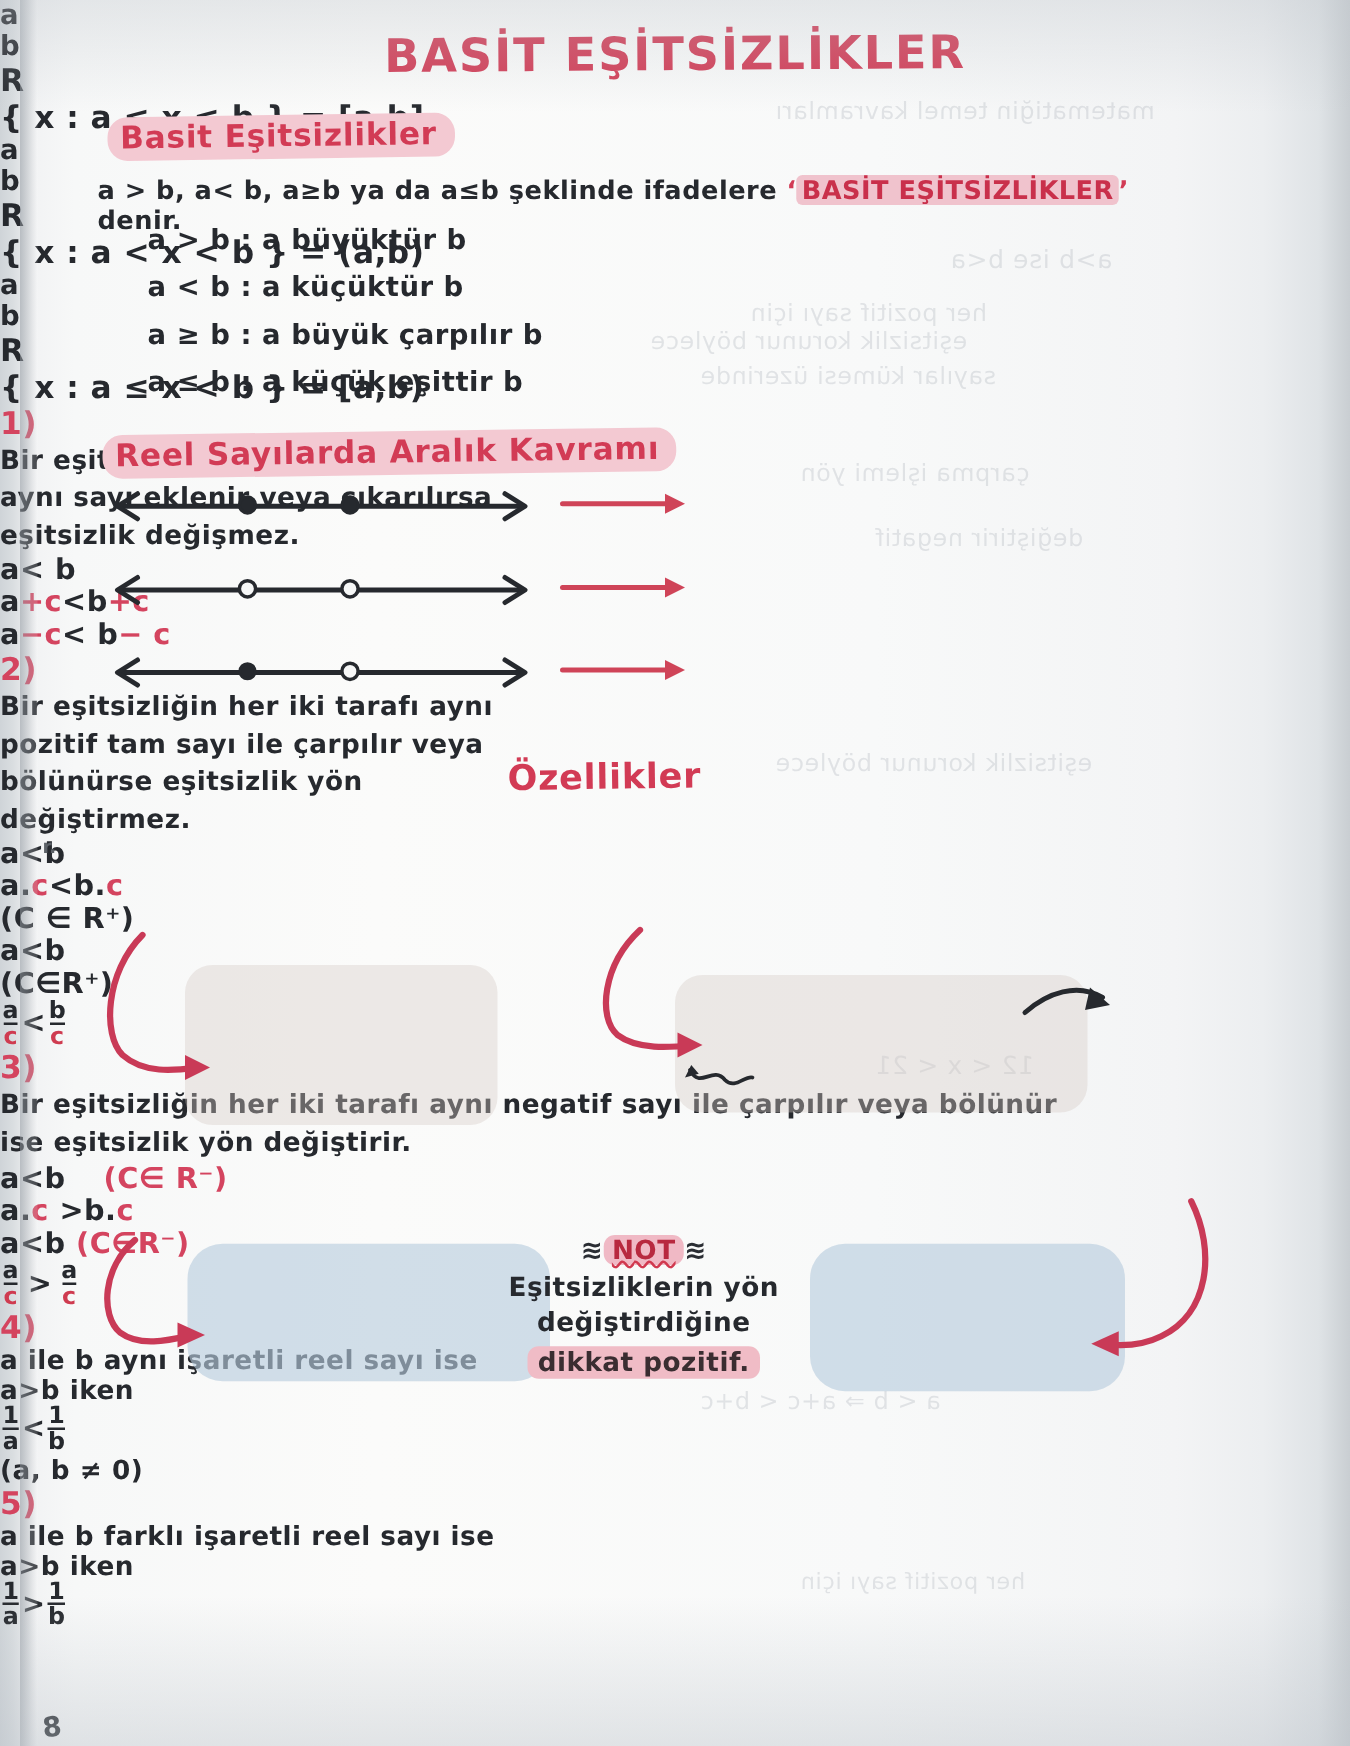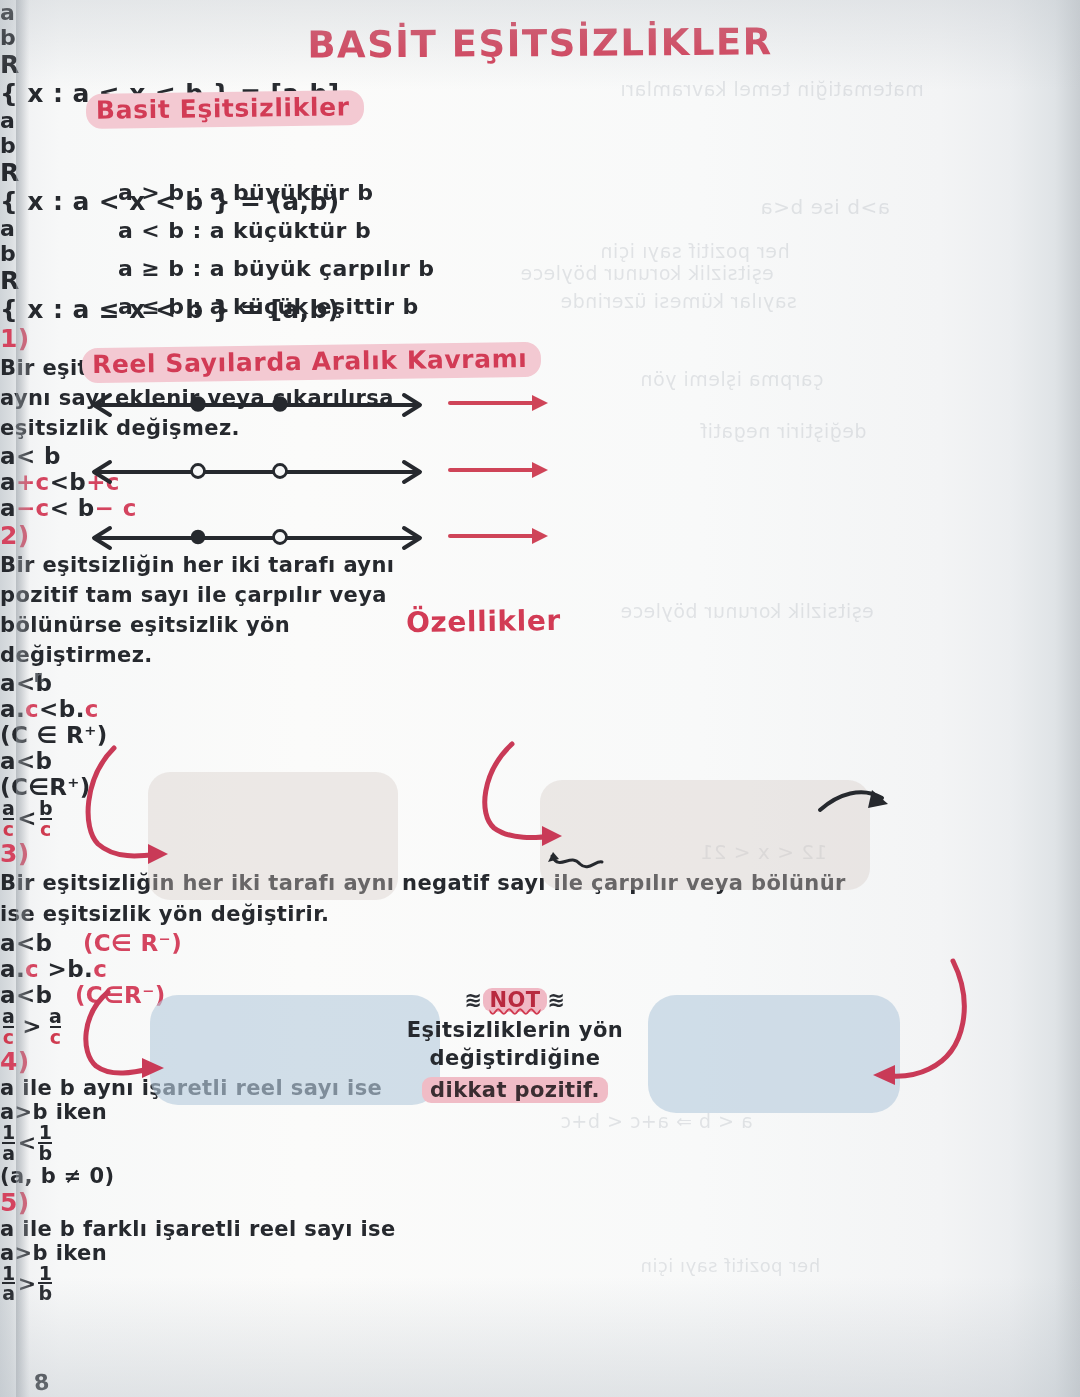--- a/index.html
+++ b/index.html
@@ -146,20 +146,23 @@
   <div class="ghost" style="left:560px; top:1110px; font-size:19px;">a &lt; b ⇒ a+c &lt; b+c</div>
   <div class="ghost" style="left:620px; top:600px; font-size:19px;">eşitsizlik korunur böylece</div>
   <div class="ghost" style="left:640px; top:1255px; font-size:18px;">her pozitif sayı için</div>
 
   <div class="title">BASİT EŞİTSİZLİKLER</div>
 
   <div class="section-head" style="left:86px; top:92px;">
     <span class="hl-pink">Basit Eşitsizlikler</span>
   </div>
 
+  <div class="hw line" style="left:78px; top:140px; width:900px;">
+    <span>a &gt; b, a&lt; b, a≥b ya da a≤b şeklinde ifadelere </span><span style="color:#d23b55;">‘</span><span style="background:#f0c3cd;color:#c9304b;border-radius:5px;padding:0 4px;">BASİT EŞİTSİZLİKLER</span><span style="color:#d23b55;">’</span><span> denir.</span>
+  </div>
 
   <div class="hw line big" style="left:118px; top:180px;">a &gt; b : a büyüktür b</div>
   <div class="hw line big" style="left:118px; top:218px;">a &lt; b : a küçüktür b</div>
   <div class="hw line big" style="left:118px; top:256px;">a ≥ b : a büyük çarpılır b</div>
   <div class="hw line big" style="left:118px; top:294px;">a ≤ b : a küçük eşittir b</div>
 
   <div class="section-head" style="left:82px; top:345px;">
     <span class="hl-pink">Reel Sayılarda Aralık Kavramı</span>
   </div>
 
@@ -293,21 +296,21 @@
   </div>
 
   <div class="hw" style="left:214px; top:1020px; font-size:23px;">
     <span>a&lt;b</span>
     <span class="pink" style="margin-left:22px;">(C∈ R⁻)</span>
   </div>
   <div class="hw" style="left:158px; top:1058px; font-size:23px;">a.<span class="pink">c</span> &gt;b.<span class="pink">c</span></div>
 
   <div class="hw" style="left:668px; top:1028px; font-size:23px;">
     <span>a&lt;b</span>
-    <span class="pink" style="margin-left:14px;">(C∈R⁻)</span>
+    <span class="pink" style="">(C∈R⁻)</span>
   </div>
   <div class="hw" style="left:666px; top:1062px; font-size:23px;">
     <span class="frac c">
         <span class="num">a</span>
         <span class="den">c</span>
       </span><span style="margin:0 5px;">&gt;</span><span class="frac c">
         <span class="num">a</span>
         <span class="den">c</span>
       </span>
   </div>

